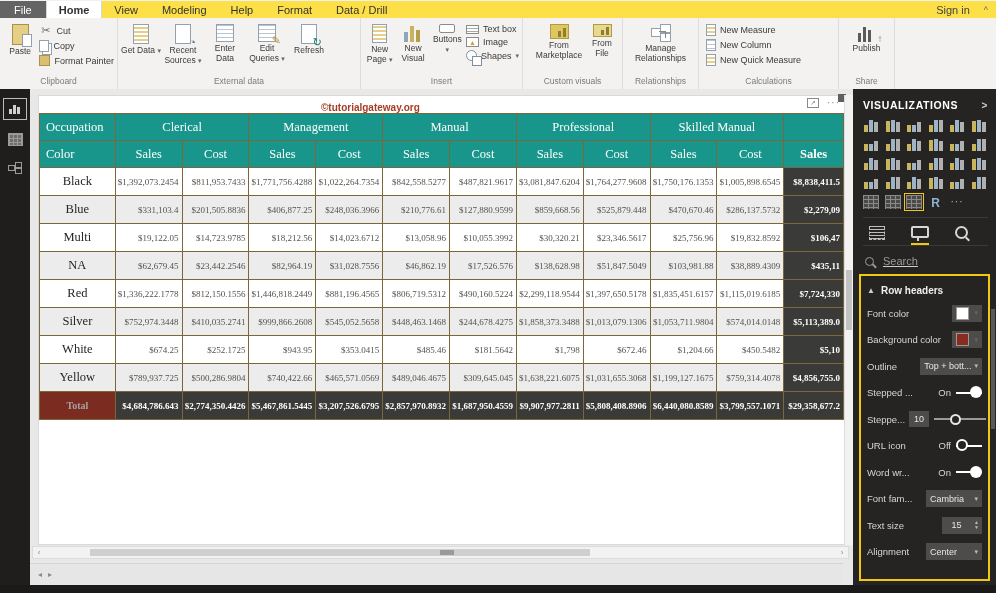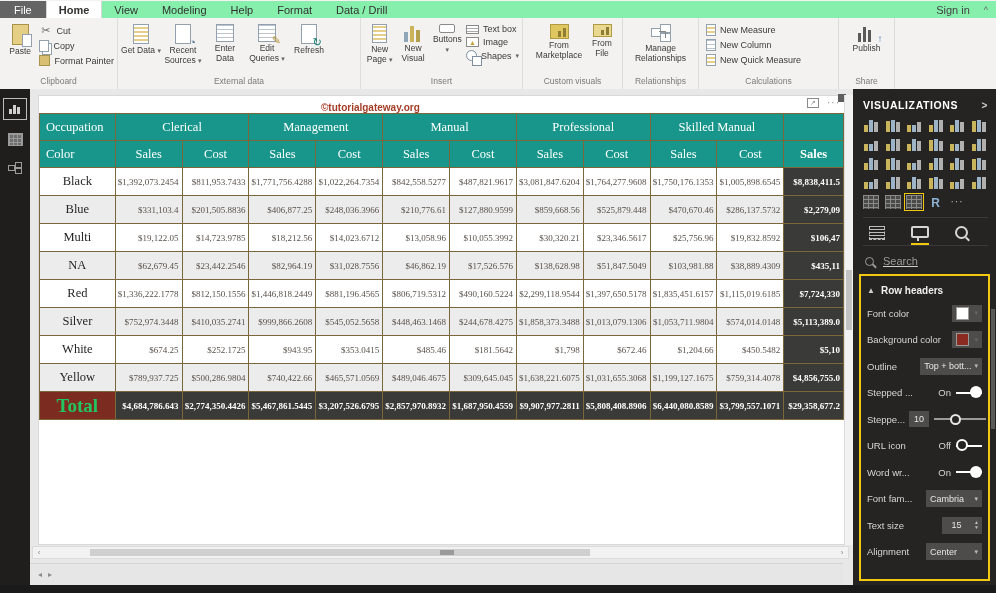--- a/index.html
+++ b/index.html
@@ -1,19 +1,19 @@
 <!DOCTYPE html>
 <html><head>
 <meta charset="utf-8">
 <style>
   html,body{margin:0;padding:0;background:#444;}
   .screen{position:relative;width:996px;height:593px;background:#F3F2F1;overflow:hidden;
     font-family:"Liberation Sans","DejaVu Sans",sans-serif;color:#252423;}
   
-  .menubar{position:absolute;left:0;top:1px;width:996px;height:18px;background:#86efac;display:flex;font-size:11px;border-bottom:4px solid #ef4444;}
+  .menubar{position:absolute;left:0;top:1px;width:996px;height:18px;background:#fde047;display:flex;font-size:11px;border-bottom:4px solid #ef4444;}
   .menu-tab{padding:0 12px;line-height:18px;color:#323130;white-space:nowrap;}
   .menu-tab.file{background:#646464;color:#fff;padding:0 14px;}
   .menu-tab.active{background:#fff;font-weight:bold;border-left:1px solid #d6d6d6;border-right:1px solid #d6d6d6;}
   .signin{margin-left:auto;display:flex;align-items:center;gap:14px;padding-right:8px;color:#444;}
   .chev{color:#666;font-size:9px;}
   
   .ribbon{position:absolute;left:0;top:18px;width:996px;height:71px;background:#F3F2F1;border-bottom:2px solid #d8d7d6;display:flex;}
   .rgroup{border-right:1px solid #ddd;display:flex;flex-direction:column;box-sizing:border-box;}
   .rbody{flex:1;display:flex;align-items:flex-start;padding:4px 3px 0 3px;gap:2px;}
   .rlabel{height:13px;text-align:center;font-size:8.5px;color:#7b7a79;}
@@ -82,21 +82,21 @@
   
   .mtable{position:absolute;left:0;top:17px;border-collapse:collapse;table-layout:fixed;font-family:"Liberation Serif","DejaVu Serif",serif;}
   .mtable th,.mtable td{border:1px solid #7A683A;overflow:hidden;white-space:nowrap;box-sizing:border-box;}
   .mtable thead th{background:#18968C;color:#fff;font-weight:normal;font-size:12.5px;height:27px;text-align:center;}
   .mtable thead th.corner{text-align:left;padding-left:6px;}
   .mtable thead th.boldh{font-weight:bold;}
   .mtable tbody th{font-weight:normal;font-size:12.5px;color:#252525;height:28px;text-align:center;background:#fff;}
   .mtable tbody td{font-size:9px;color:#57514B;text-align:right;padding-right:3px;background:#fff;}
   .mtable tbody tr.alt th,.mtable tbody tr.alt td{background:#ECECEC;}
   .mtable td.lastcol{background:#3A3A38 !important;color:#fff;font-weight:bold;}
-  .mtable tr.total th{background:#7C2B21 !important;color:#22c55e;font-weight:bold;font-size:19px;margin-top:7px;}
+  .mtable tr.total th{background:#7C2B21 !important;color:#a3a3a3;font-weight:bold;font-size:10px;margin-top:7px;}
   .mtable tr.total td{background:#3A3A38 !important;color:#fff;font-weight:bold;}
   
   .vscroll{position:absolute;right:0;top:6px;width:8px;height:450px;background:#F2F2F2;border-left:1px solid #dcdcdc;}
   .vscroll .hdl{position:absolute;left:1px;width:6px;top:175px;height:60px;background:#c2c2c2;}
   .hscroll{position:absolute;left:2px;right:4px;top:457px;height:11px;background:#F2F2F2;border:1px solid #dcdcdc;display:flex;align-items:center;}
   .hscroll .arr{width:12px;text-align:center;font-size:8px;color:#8a8a8a;line-height:11px;}
   .hscroll .track{position:relative;flex:1;height:9px;}
   .hscroll .bar{position:absolute;left:45px;width:500px;top:1px;height:7px;background:#cfcfcf;}
   .hscroll .nub{position:absolute;left:395px;top:2px;width:14px;height:5px;background:#9a9a9a;}
   

